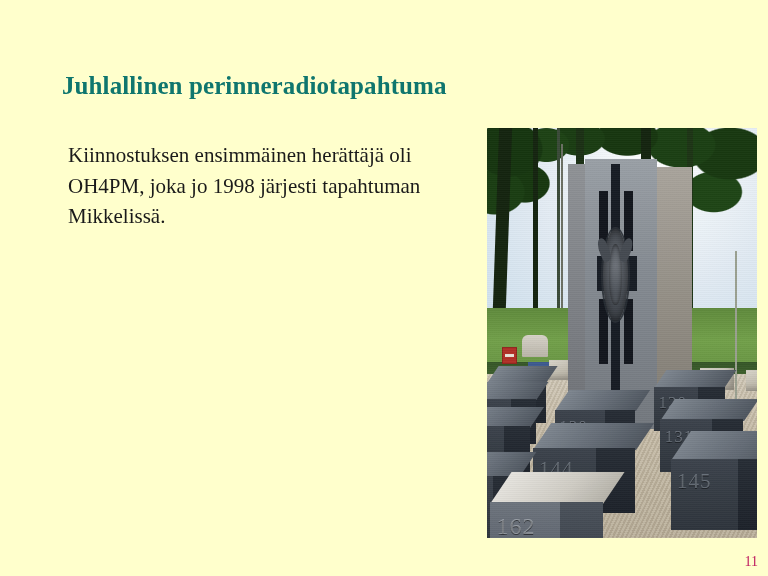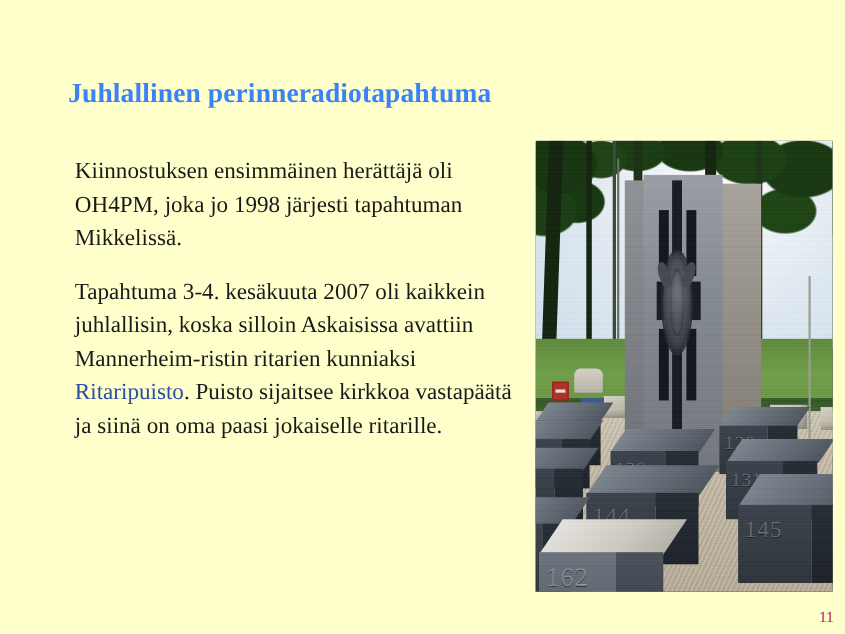--- a/index.html
+++ b/index.html
@@ -21,21 +21,21 @@
   }
 
   
   .slide-title {
     position: absolute;
     left: 62px;
     top: 72px;
     width: 620px;
     font-size: 25px;
     font-weight: bold;
-    color: #3b82f6;
+    color: #0f766e;
     letter-spacing: 0.1px;
     line-height: 1.15;
     white-space: nowrap;
   }
 
   
   .body-col {
     position: absolute;
     left: 68px;
     top: 140px;
@@ -342,21 +342,20 @@
 <body>
 
 <div class="slide">
 
   <div class="slide-title">Juhlallinen perinneradiotapahtuma</div>
 
   <div class="body-col">
 
     <p class="para">Kiinnostuksen ensimmäinen herättäjä oli OH4PM, joka jo 1998 järjesti tapahtuman Mikkelissä.</p>
 
-    <p class="para"><span>Tapahtuma 3-4. kesäkuuta 2007 oli kaikkein juhlallisin, koska silloin Askaisissa avattiin Mannerheim-ristin ritarien kunniaksi </span><a class="link" href="#">Ritaripuisto</a><span>. Puisto sijaitsee kirkkoa vastapäätä ja siinä on oma paasi jokaiselle ritarille.</span></p>
 
   </div>
 
   <div class="photo">
     <div class="photo-inner">
 
       <div class="sky"></div>
       <div class="forest"></div>
       <div class="trunk t1"></div>
       <div class="trunk t2"></div>

